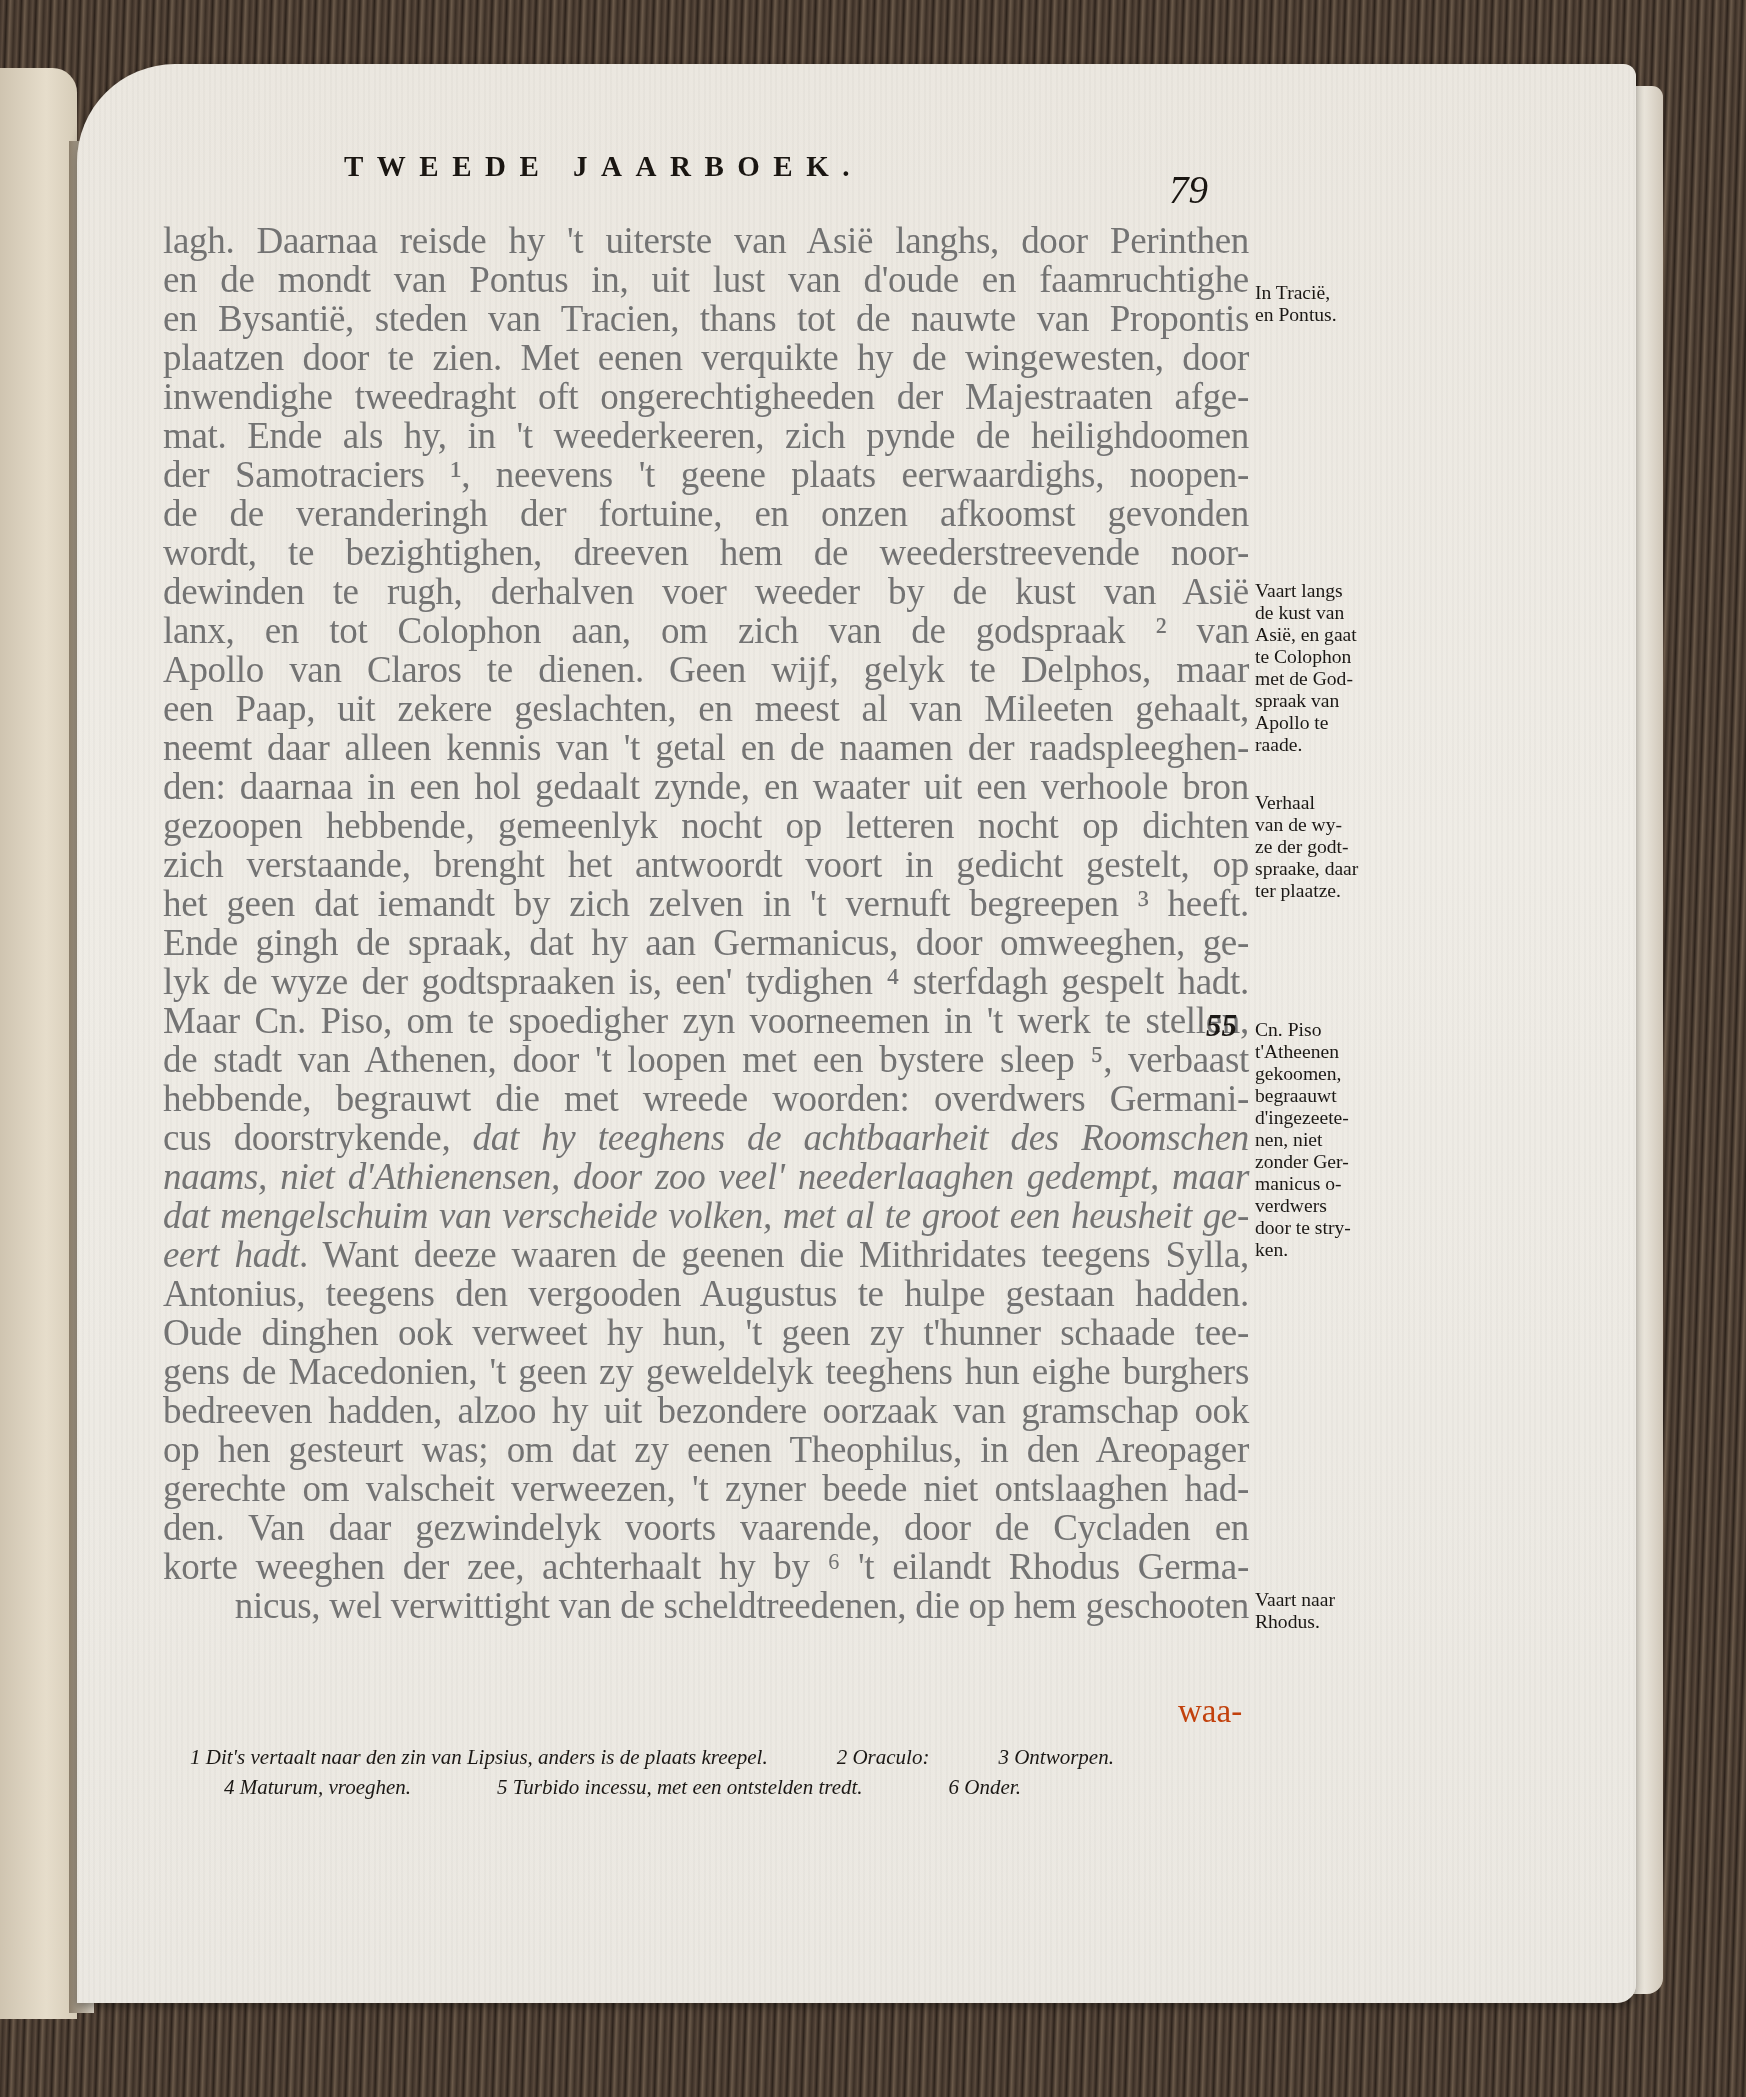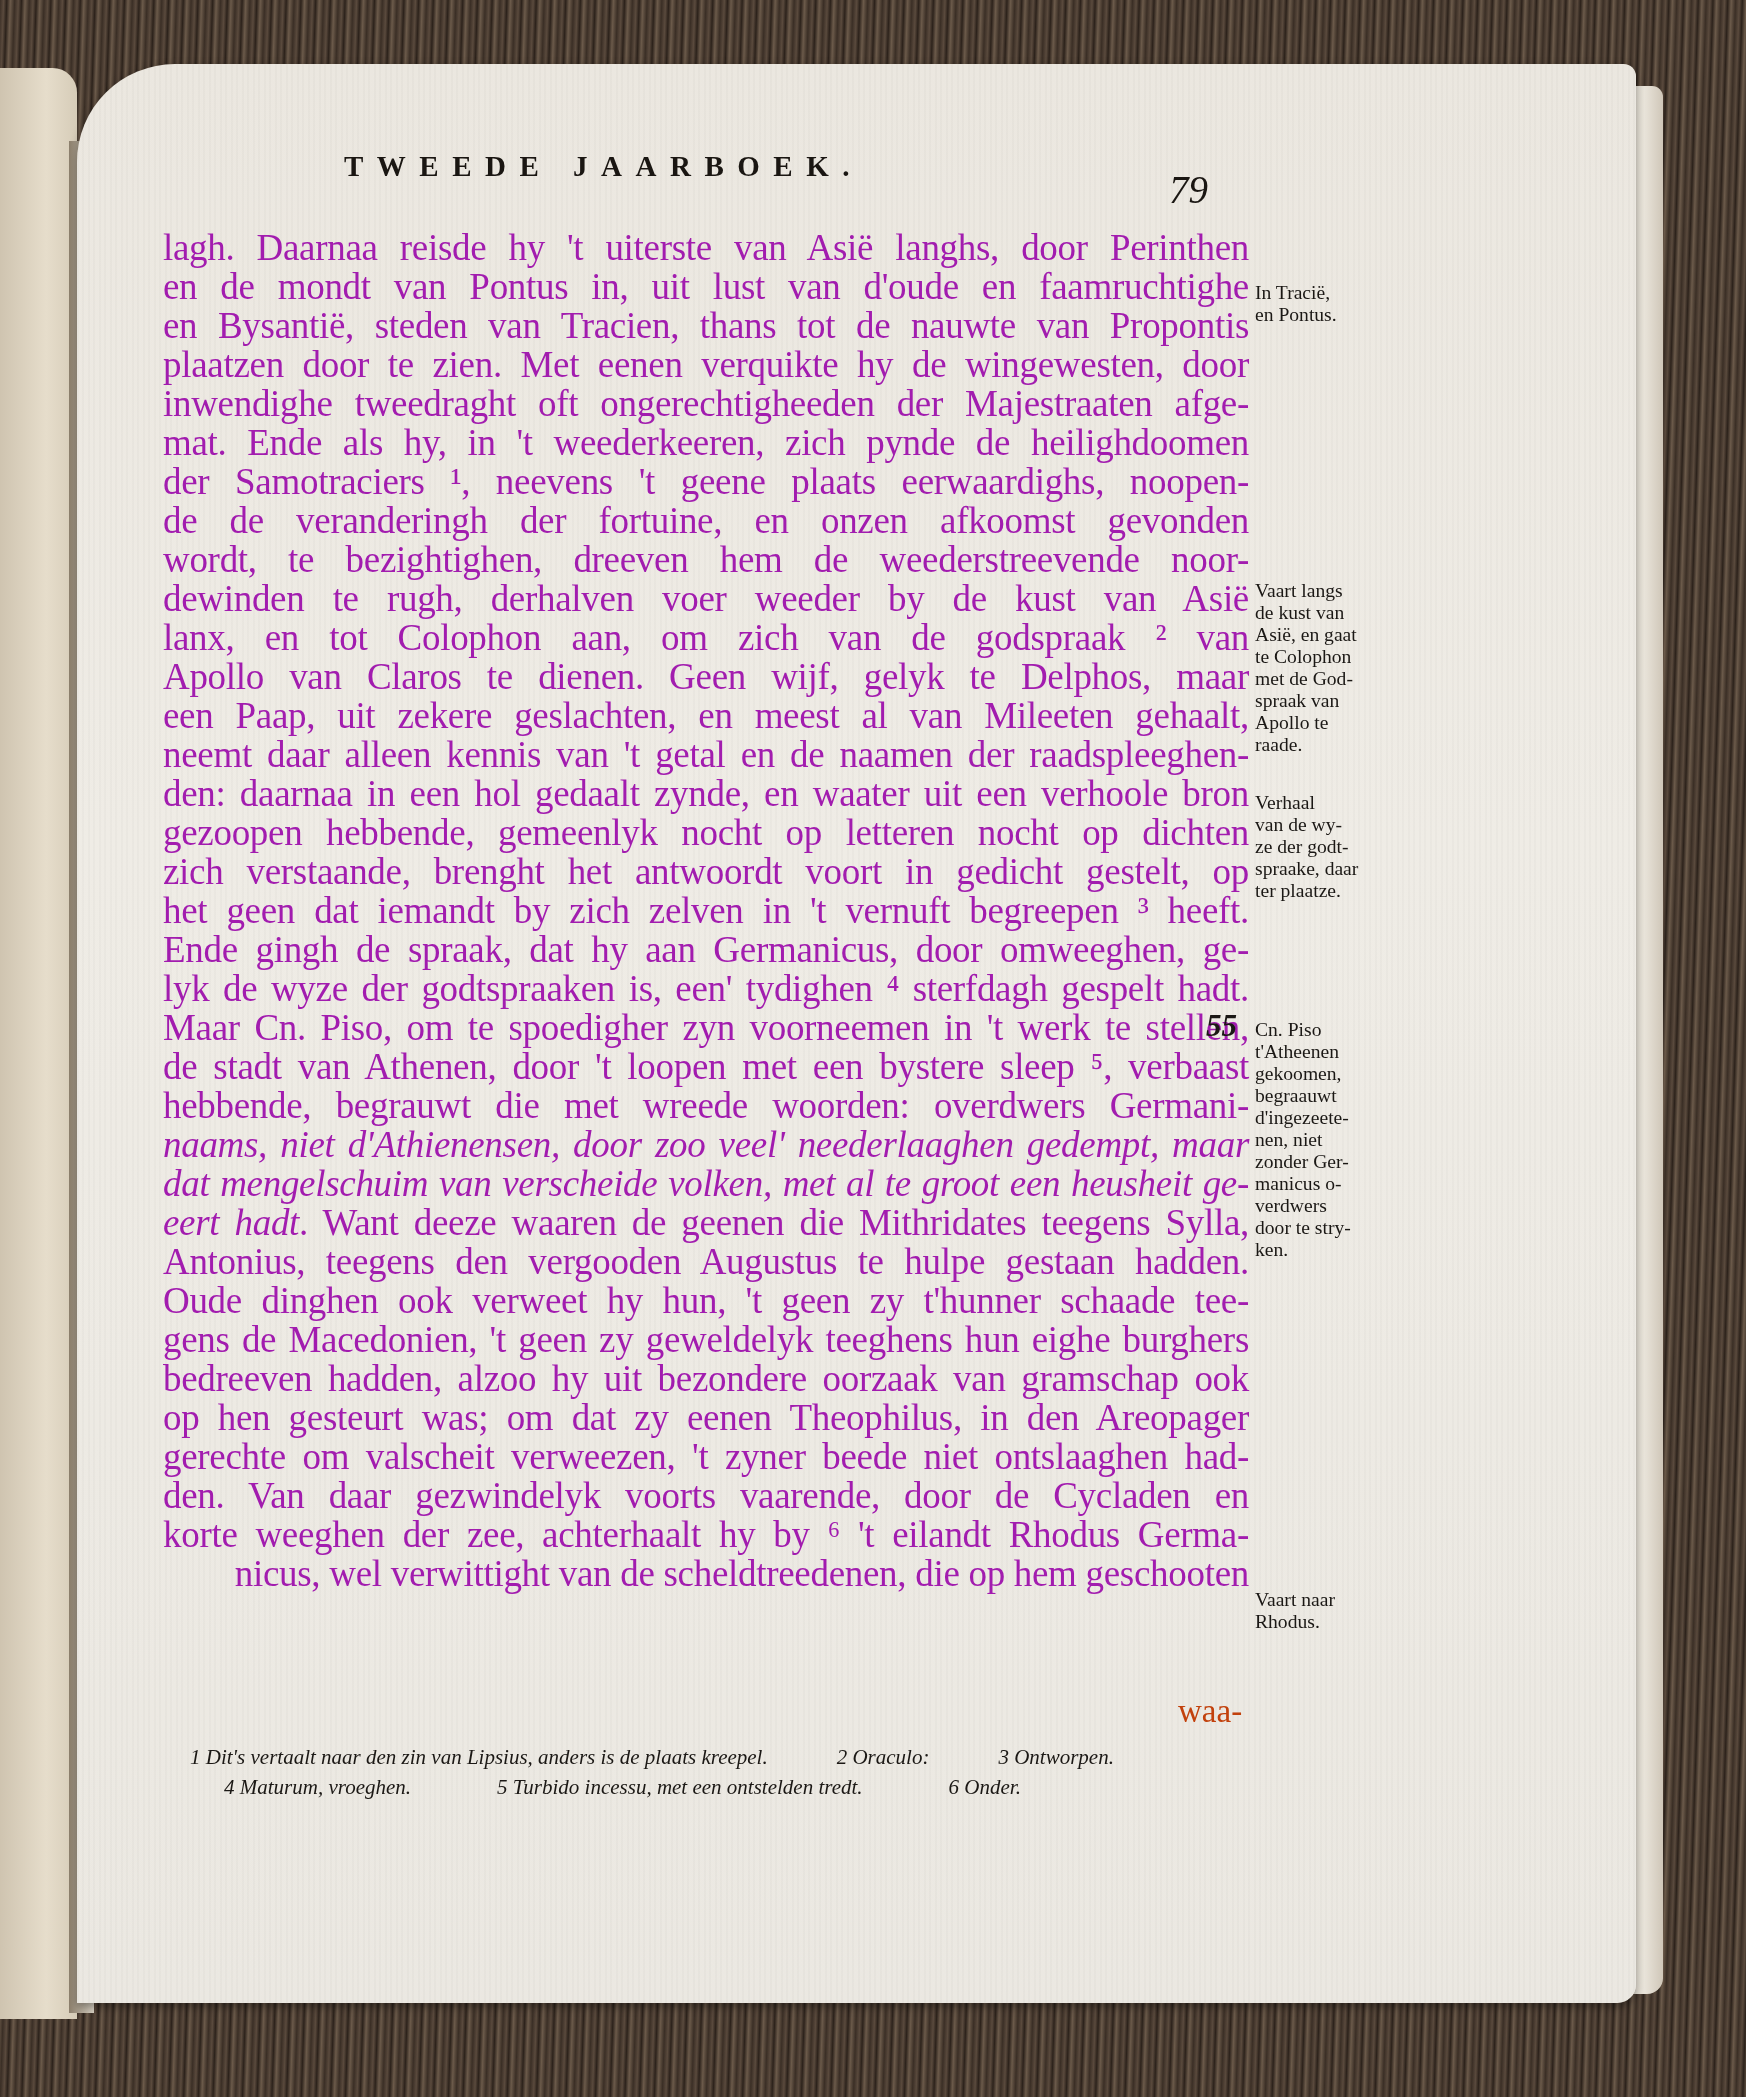--- a/index.html
+++ b/index.html
@@ -33,22 +33,22 @@
   }
   .running-head{
     position:absolute;top:150px;left:344px;
     font-size:29px;letter-spacing:13.5px;color:#1a1612;font-weight:bold;
   }
   .page-num{
     position:absolute;top:167px;left:1169px;
     font-size:39px;font-style:italic;color:#1a1612;
   }
   .body-text{
-    position:absolute;left:163px;top:228px;width:1086px;
-    font-size:37px;line-height:39px;color:#a21caf;
+    position:absolute;left:163px;top:221px;width:1086px;
+    font-size:37px;line-height:39px;color:#737373;
     letter-spacing:-0.3px;
   }
   .body-text .line{
     display:block;white-space:nowrap;text-align:justify;text-align-last:justify;
   }
   .body-text .line.last{text-align-last:right;}
   .body-text .line.italic{font-style:italic;}
   .body-text .line .it{font-style:italic;}
   .margin-note{
     position:absolute;font-size:19.6px;line-height:22px;color:#1b1815;
@@ -98,20 +98,21 @@
     <span class="line">neemt daar alleen kennis van 't getal en de naamen der raadspleeghen-</span>
     <span class="line">den: daarnaa in een hol gedaalt zynde, en waater uit een verhoole bron</span>
     <span class="line">gezoopen hebbende, gemeenlyk nocht op letteren nocht op dichten</span>
     <span class="line">zich verstaande, brenght het antwoordt voort in gedicht gestelt, op</span>
     <span class="line">het geen dat iemandt by zich zelven in 't vernuft begreepen ³ heeft.</span>
     <span class="line">Ende gingh de spraak, dat hy aan Germanicus, door omweeghen, ge-</span>
     <span class="line">lyk de wyze der godtspraaken is, een' tydighen ⁴ sterfdagh gespelt hadt.</span>
     <span class="line">Maar Cn. Piso, om te spoedigher zyn voorneemen in 't werk te stellen,</span>
     <span class="line">de stadt van Athenen, door 't loopen met een bystere sleep ⁵, verbaast</span>
     <span class="line">hebbende, begrauwt die met wreede woorden: overdwers Germani-</span>
+    <span class="line"><span>cus doorstrykende, </span><span class="it">dat hy teeghens de achtbaarheit des Roomschen</span></span>
     <span class="line italic">naams, niet d'Athienensen, door zoo veel' neederlaaghen gedempt, maar</span>
     <span class="line italic">dat mengelschuim van verscheide volken, met al te groot een heusheit ge-</span>
     <span class="line"><span class="it">eert hadt</span><span>. Want deeze waaren de geenen die Mithridates teegens Sylla,</span></span>
     <span class="line">Antonius, teegens den vergooden Augustus te hulpe gestaan hadden.</span>
     <span class="line">Oude dinghen ook verweet hy hun, 't geen zy t'hunner schaade tee-</span>
     <span class="line">gens de Macedonien, 't geen zy geweldelyk teeghens hun eighe burghers</span>
     <span class="line">bedreeven hadden, alzoo hy uit bezondere oorzaak van gramschap ook</span>
     <span class="line">op hen gesteurt was; om dat zy eenen Theophilus, in den Areopager</span>
     <span class="line">gerechte om valscheit verweezen, 't zyner beede niet ontslaaghen had-</span>
     <span class="line">den. Van daar gezwindelyk voorts vaarende, door de Cycladen en</span>

